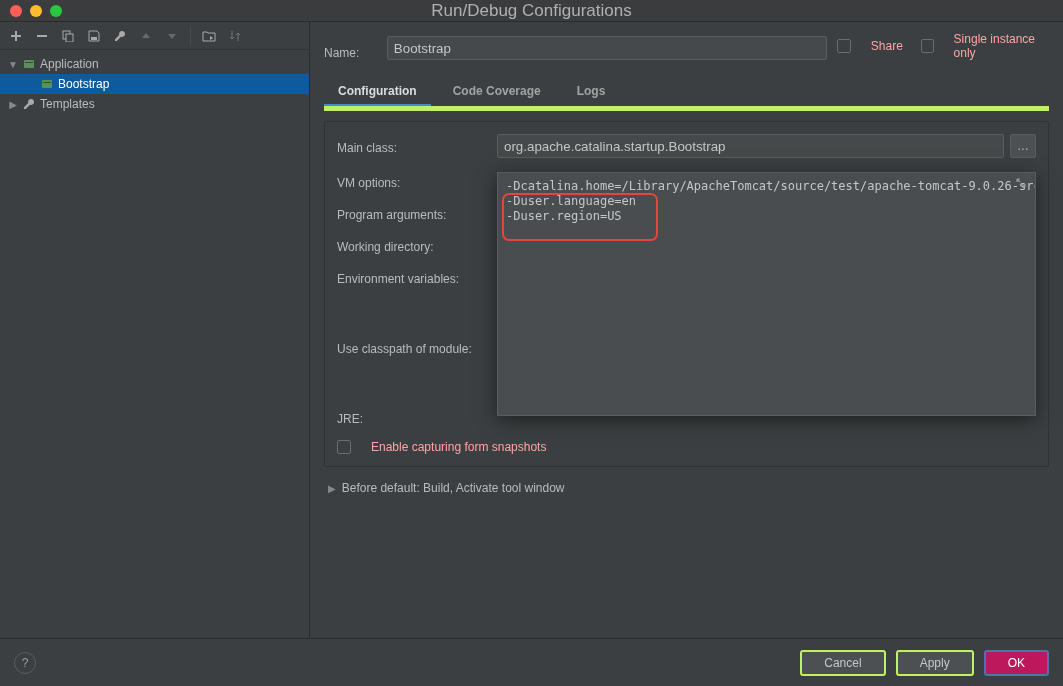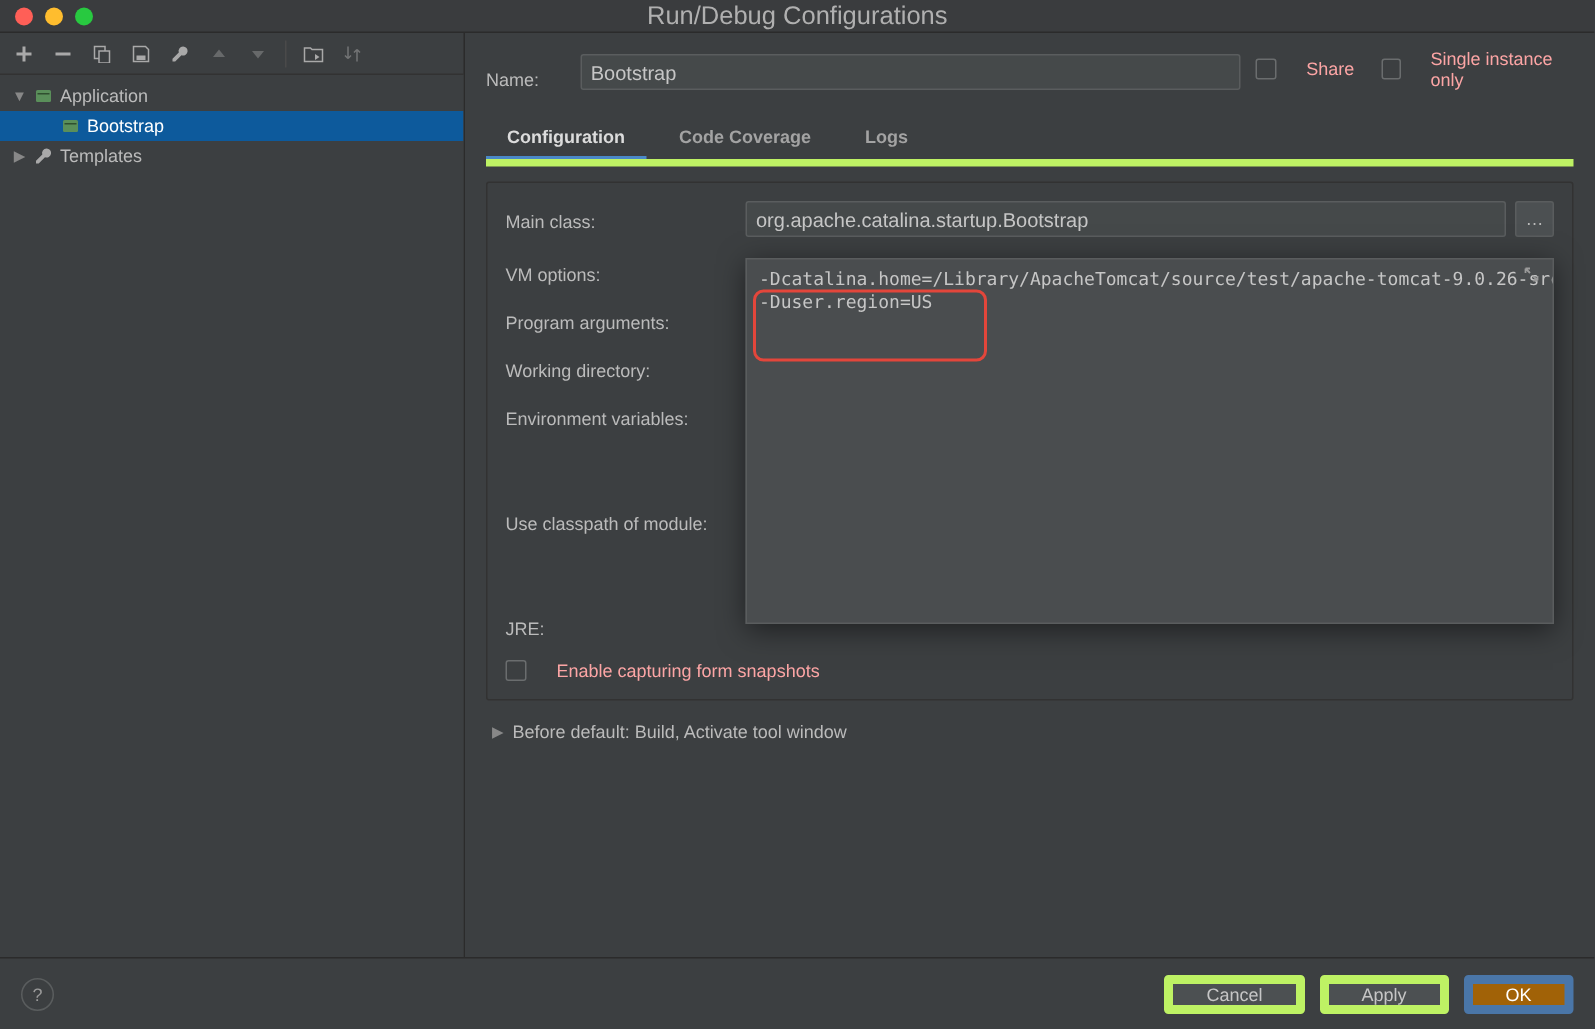--- a/index.html
+++ b/index.html
@@ -222,27 +222,27 @@
     width: 22px; height: 22px; border-radius: 50%;
     border: 1px solid #5a5d5e; color: #9a9a9a;
     display: flex; align-items: center; justify-content: center;
     cursor: pointer;
   }
   .footer-btns { margin-left: auto; display: flex; gap: 10px; }
   .btn {
     height: 26px;
     padding: 0 22px;
     background: #4c5052;
-    border: 6px solid #bef264;
+    border: 2px solid #bef264;
     color: #c6c6c6;
     border-radius: 3px;
     cursor: pointer;
     display: flex; align-items: center;
   }
-  .btn.primary { background: #a16207; border-color: #4a76a8; color: #fff; }
+  .btn.primary { background: #be185d; border-color: #4a76a8; color: #fff; }
 
   svg { display: block; }
 </style>
 </head>
 <body>
 
 <div class="titlebar">
   <div class="traffic-lights">
     <span class="dot red"></span>
     <span class="dot yellow"></span>
@@ -393,20 +393,21 @@
             <label>JRE:</label>
           </div>
 
           <div class="vm-popup">
             <span class="collapse-icon">
               <svg width="12" height="12" viewBox="0 0 12 12">
                   <path d="M2 2l3 3M2 2v3M2 2h3 M10 10l-3-3M10 10v-3M10 10h-3" stroke="#9a9a9a" fill="none" stroke-width="1.2"></path>
                 </svg>
             </span>
             <div class="vm-line">-Dcatalina.home=/Library/ApacheTomcat/source/test/apache-tomcat-9.0.26-src</div>
+            <div class="vm-line">-Duser.language=en</div>
             <div class="vm-line">-Duser.region=US</div>
             <div class="highlight-box"></div>
           </div>
         </div>
 
 
         <div class="check-row" style="margin-top:4px;">
           <span class="chk"></span>
           <span>Enable capturing form snapshots</span>
         </div>

